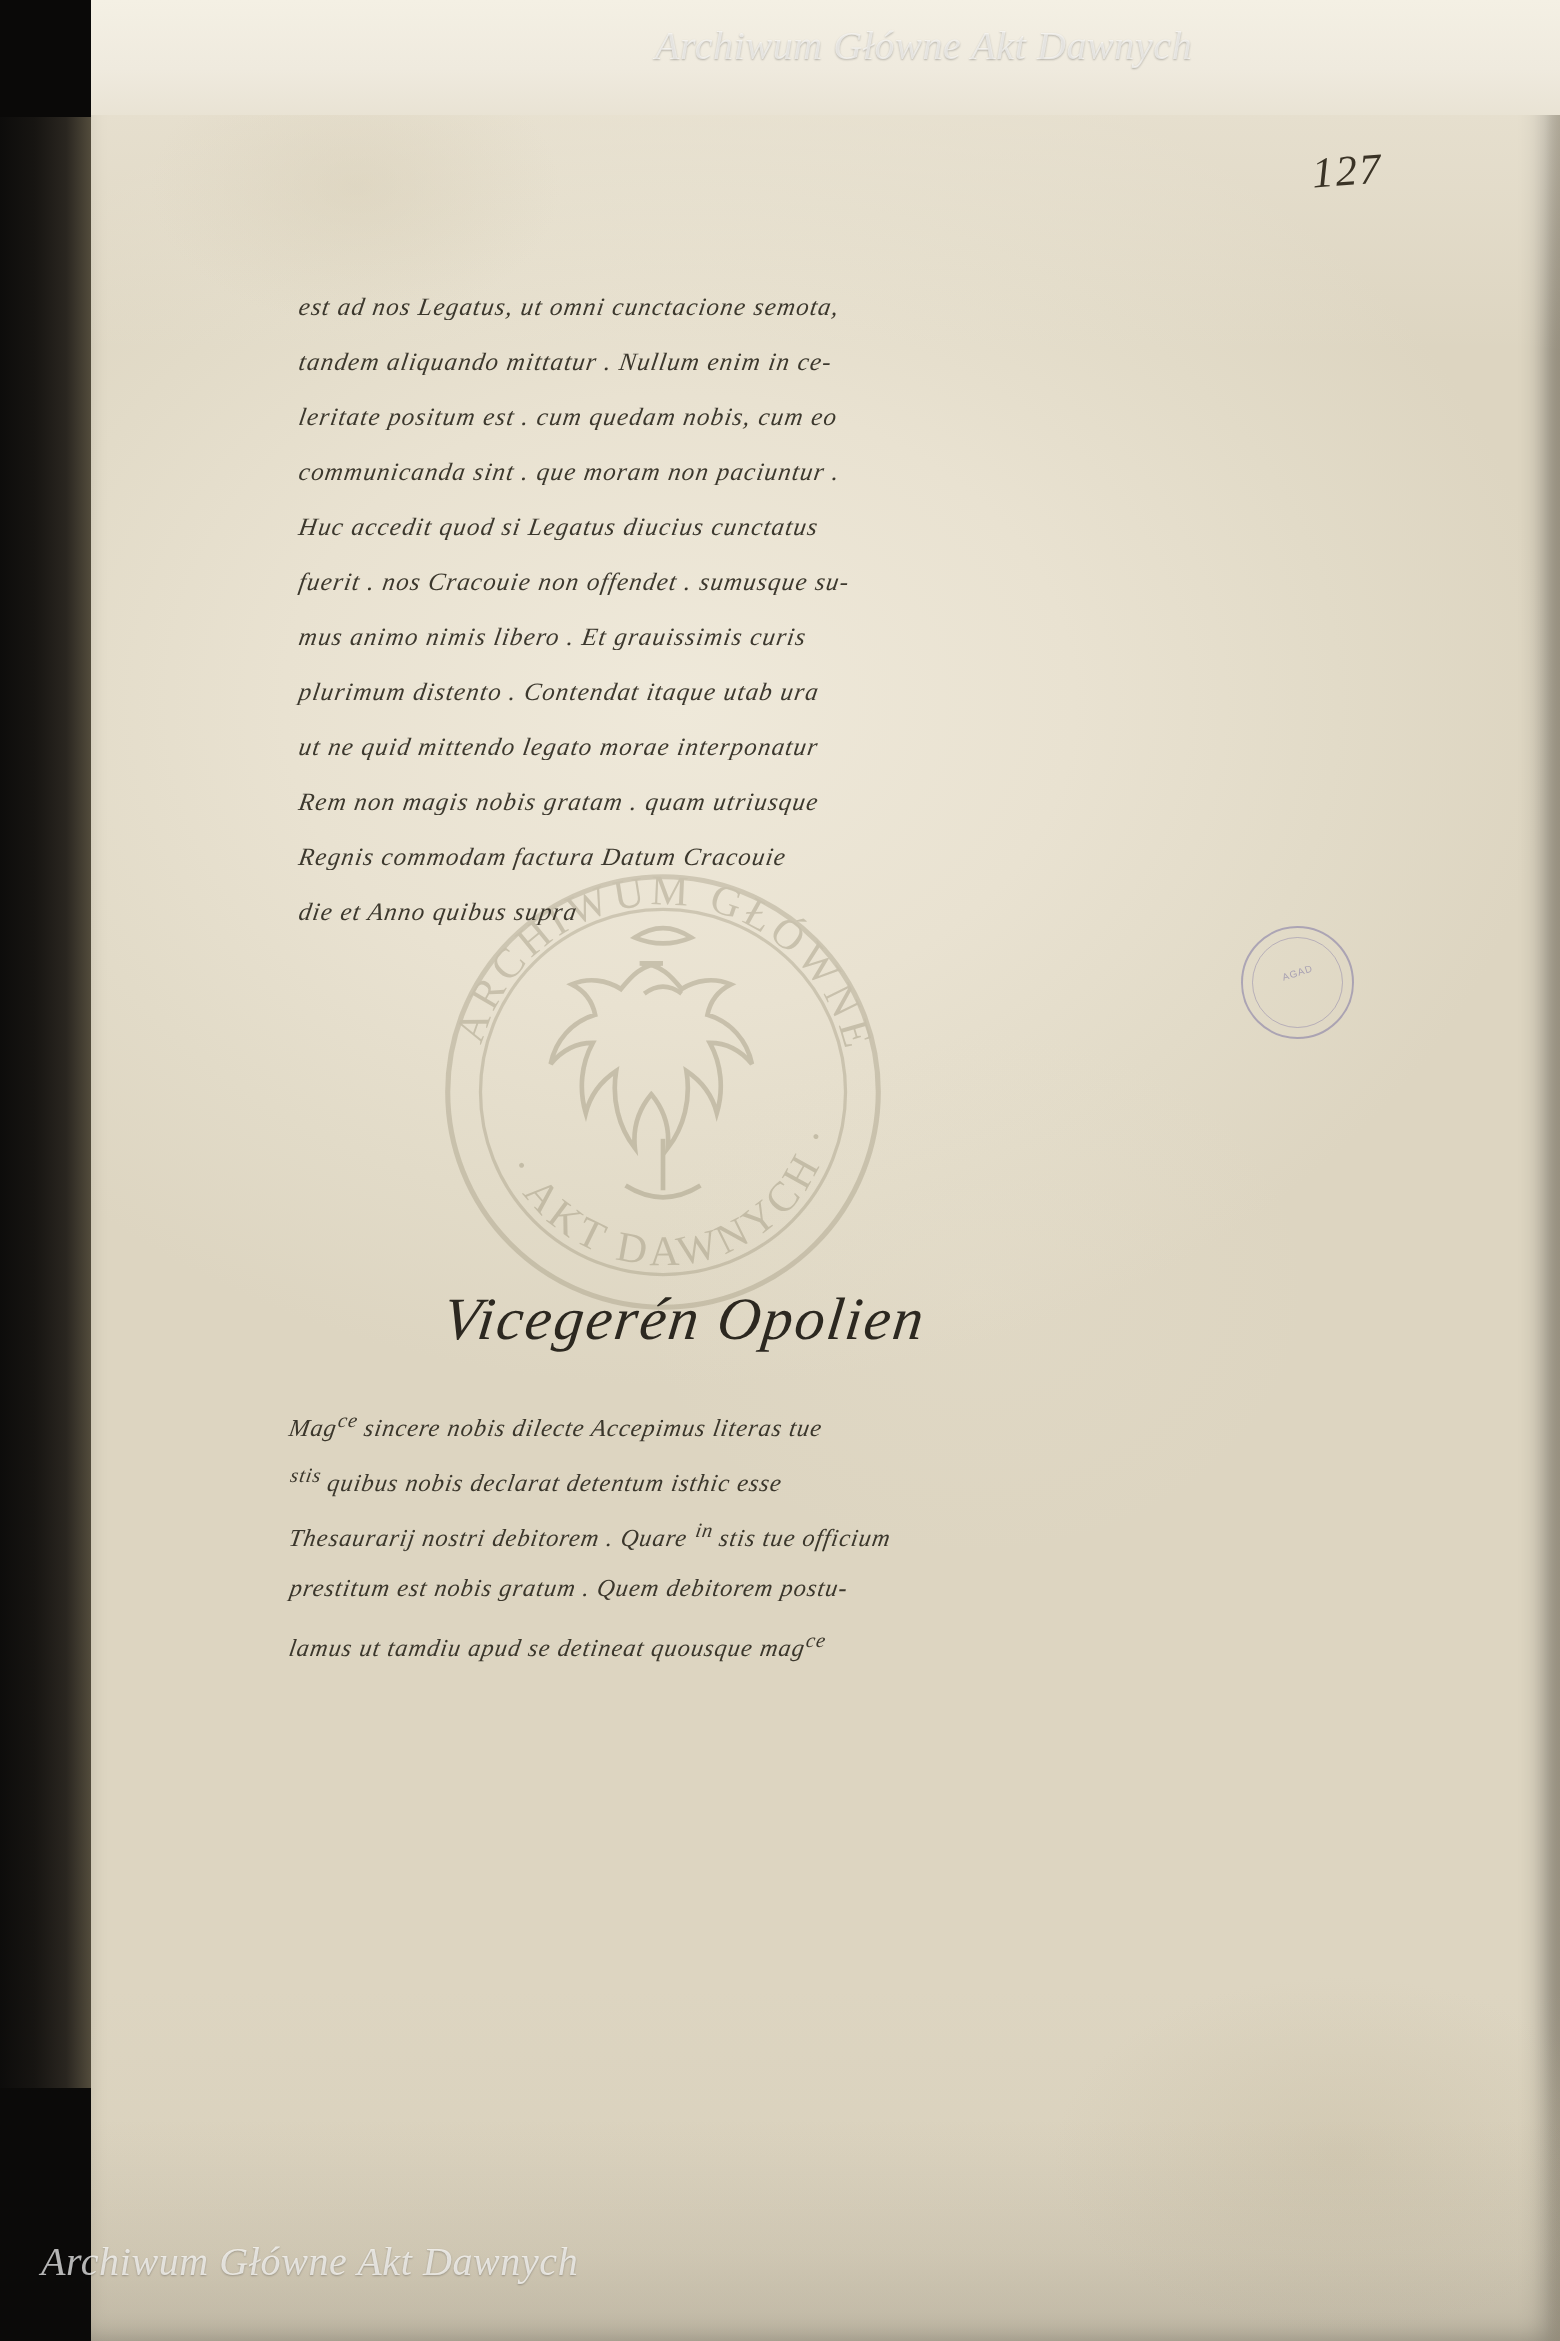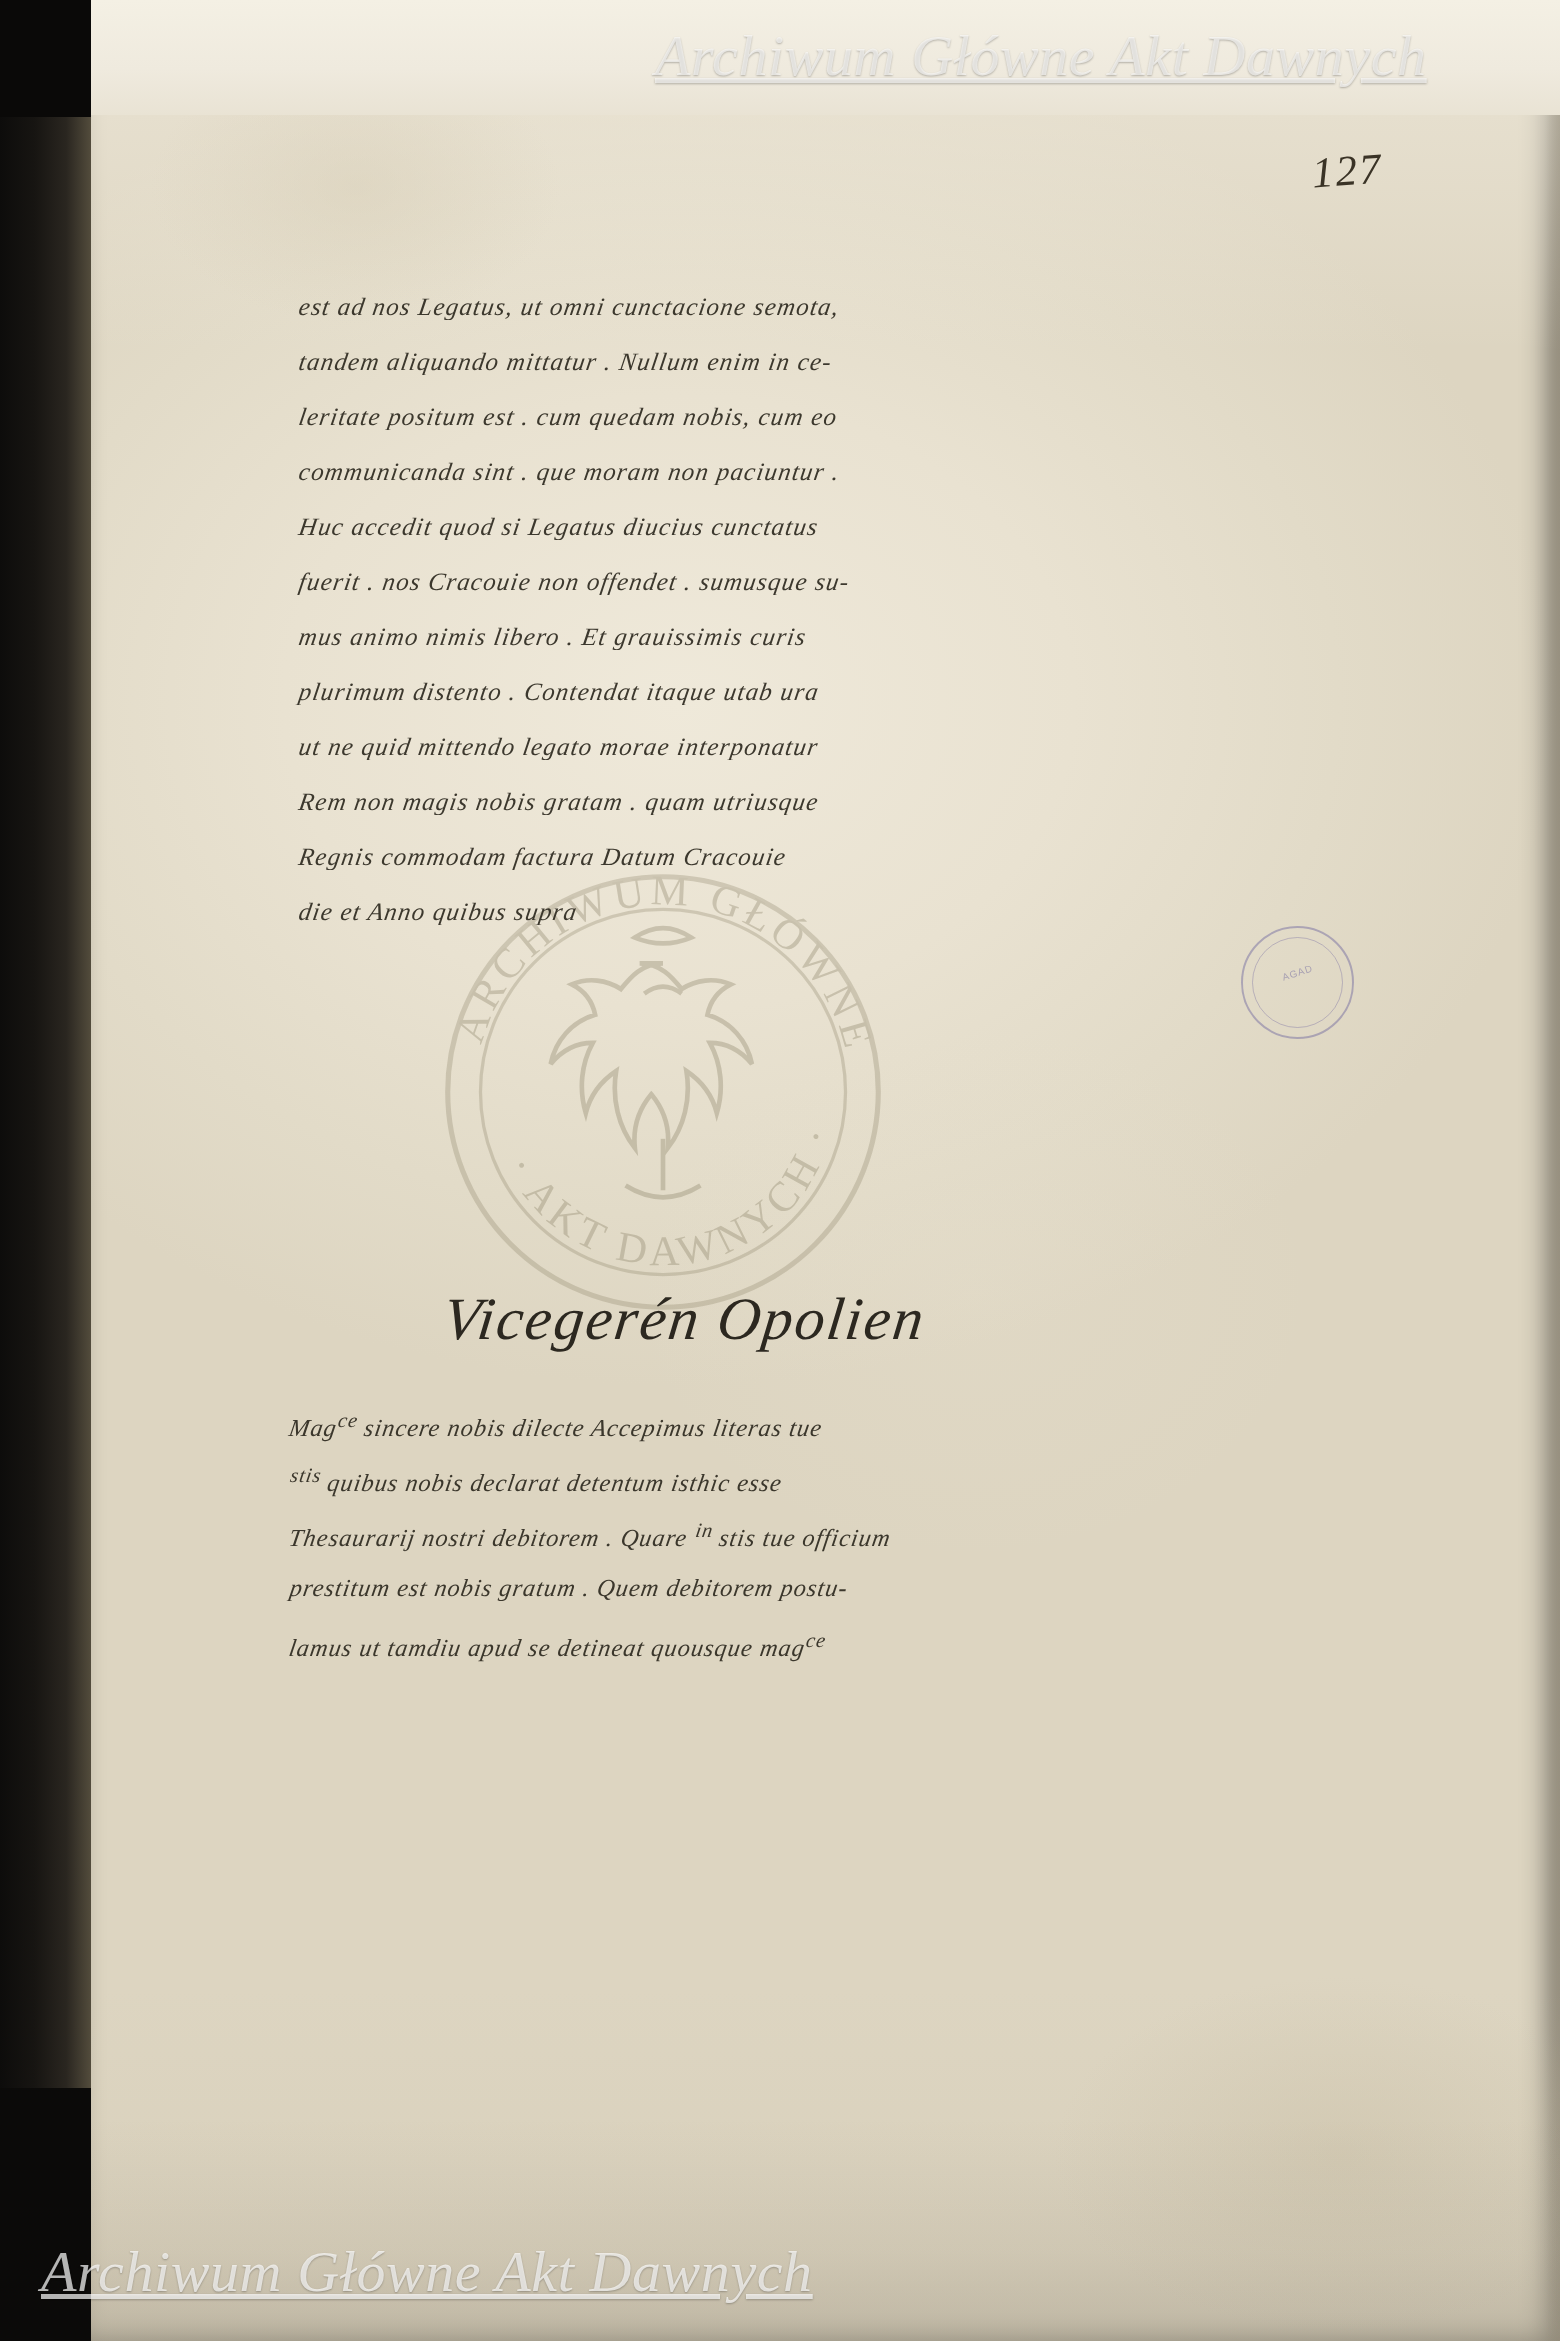--- a/index.html
+++ b/index.html
@@ -85,27 +85,26 @@
     left: 91px; bottom: 0; width: 1470px; height: 224px;
     background: linear-gradient(180deg, rgba(0,0,0,0) 0%, rgba(120,112,95,0.10) 60%, rgba(90,84,70,0.20) 100%);
     pointer-events: none;
   }
 
   
   .wm {
     position: absolute;
     font-family: "Liberation Serif", serif;
     font-style: italic;
-    font-size: 58px;
+    font-size: 40px;
     letter-spacing: 0.6px;
     color: rgba(255,255,255,0.62);
     text-shadow: 0 1px 2px rgba(0,0,0,0.25);
     white-space: nowrap;
     pointer-events: none;
-    text-decoration: underline;
   }
   .wm-top { left: 655px; top: 21.5px; }
   .wm-bottom { left: 41px; top: 2238px; color: rgba(255,255,255,0.70); }
 
   
   .seal {
     position: absolute;
     left: 429px;
     top: 858px;
     width: 468px;

